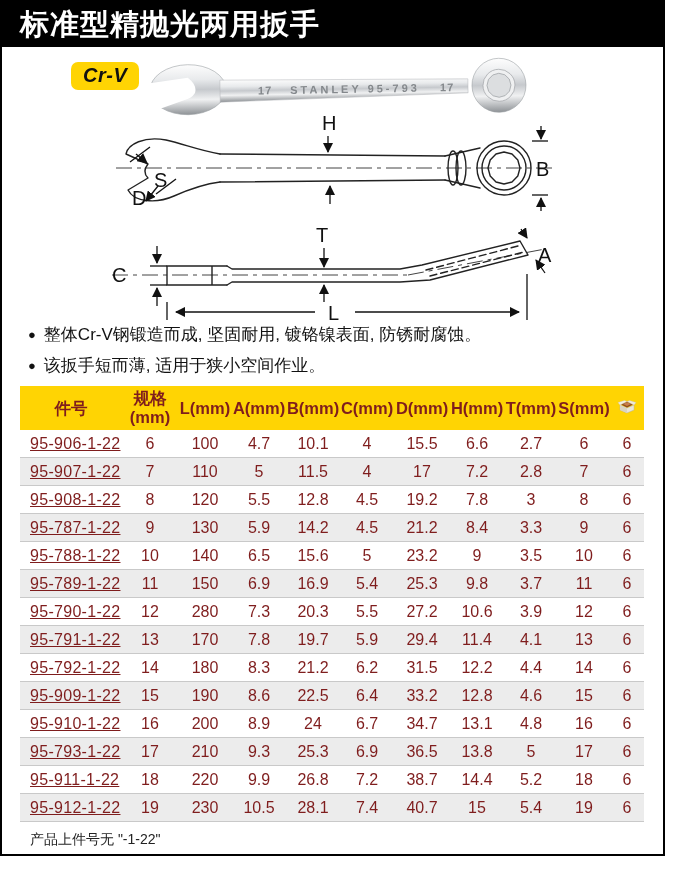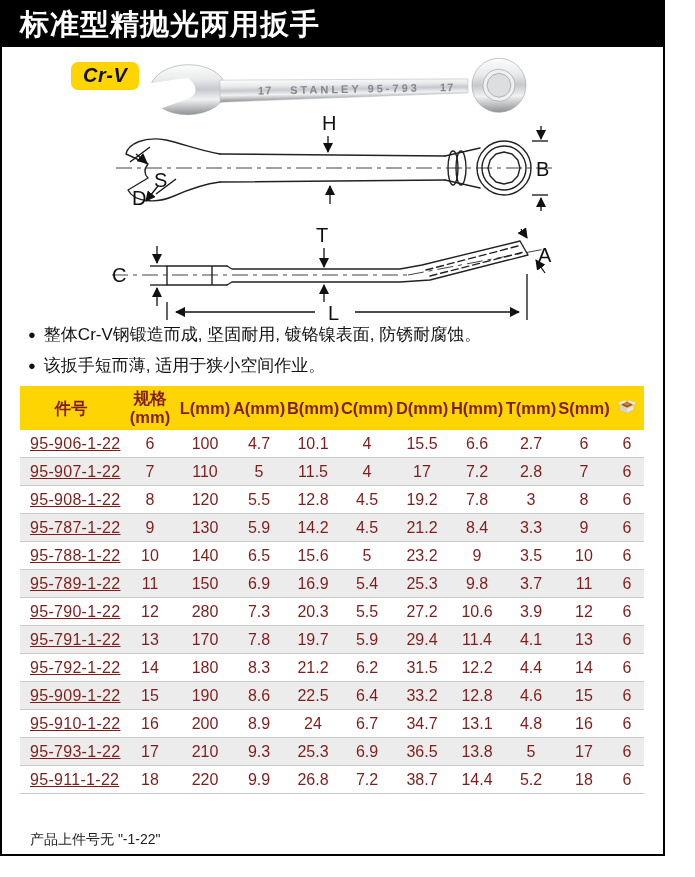--- a/index.html
+++ b/index.html
@@ -363,17 +363,30 @@
           <td>220</td>
           <td>9.9</td>
           <td>26.8</td>
           <td>7.2</td>
           <td>38.7</td>
           <td>14.4</td>
           <td>5.2</td>
           <td>18</td>
           <td>6</td>
         </tr>
+        <tr class="alt">
+          <td class="part-col">95-912-1-22</td>
+          <td>19</td>
+          <td>230</td>
+          <td>10.5</td>
+          <td>28.1</td>
+          <td>7.4</td>
+          <td>40.7</td>
+          <td>15</td>
+          <td>5.4</td>
+          <td>19</td>
+          <td>6</td>
+        </tr>
       </tbody>
   </table>
 </div>
 
 <div class="footnote">产品上件号无 "-1-22"</div>
 
 </body></html>

